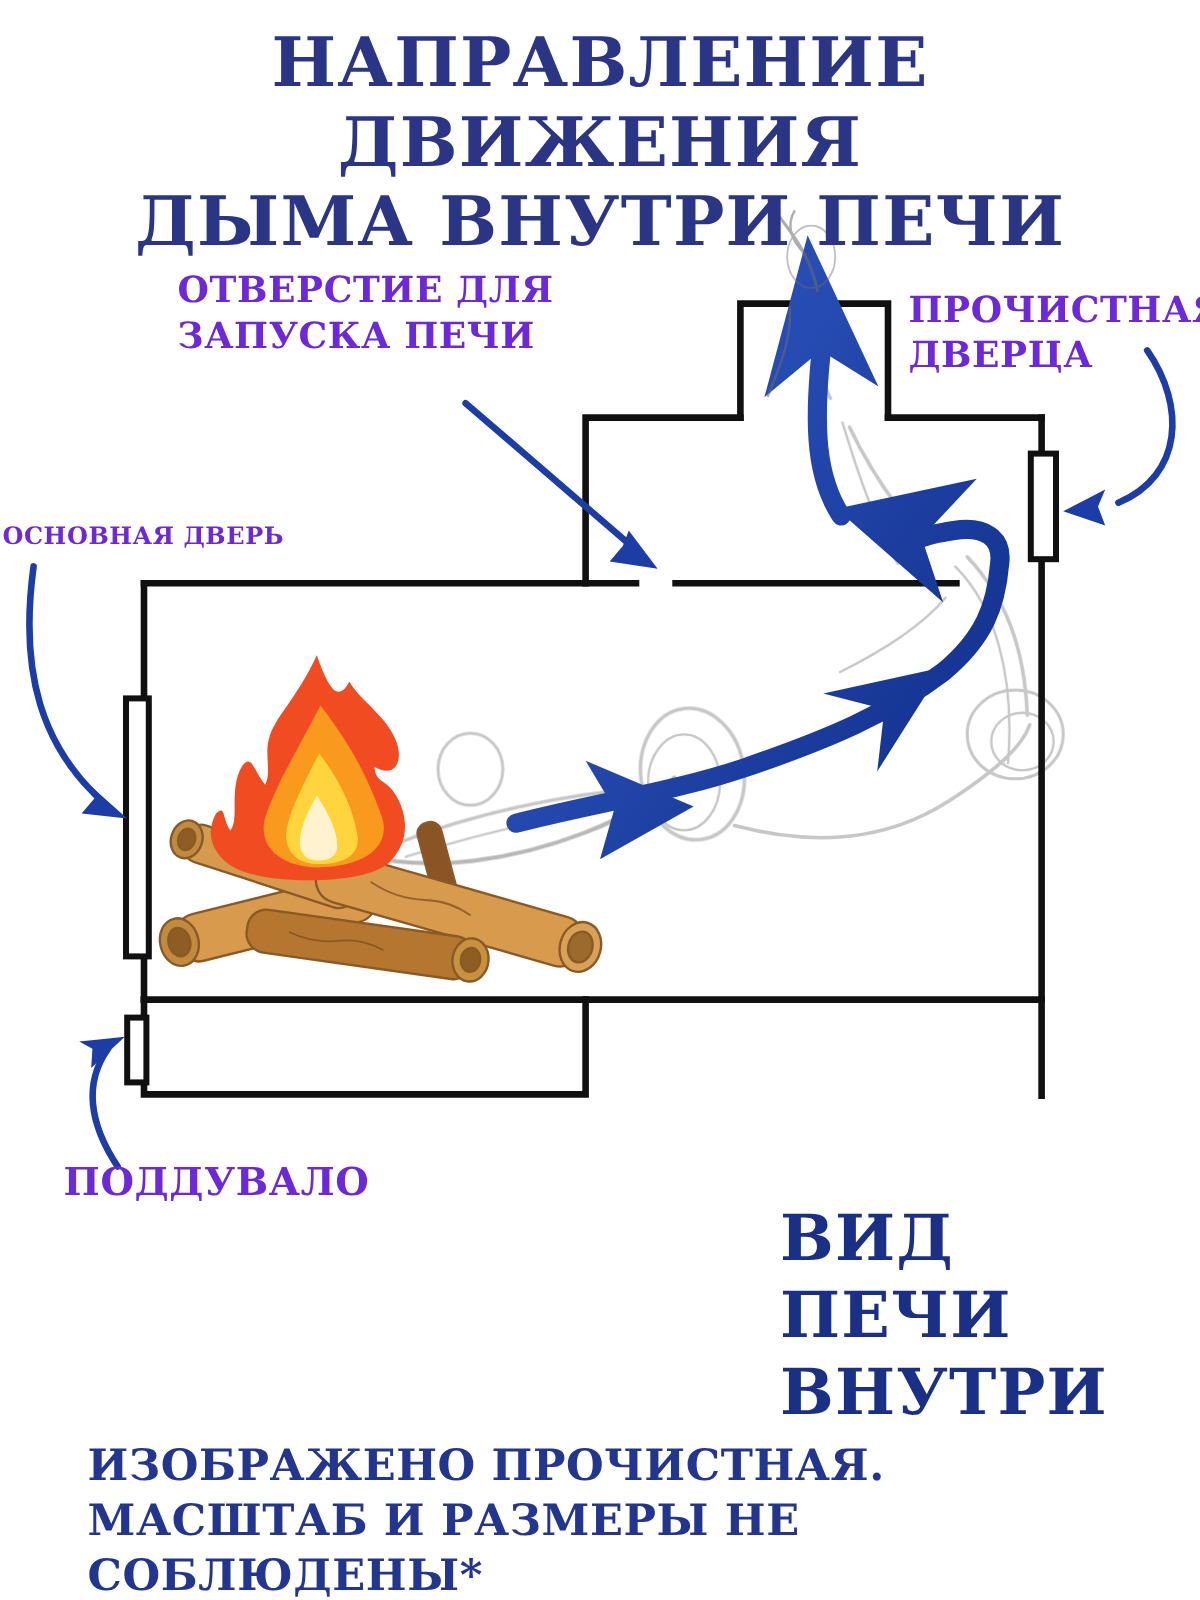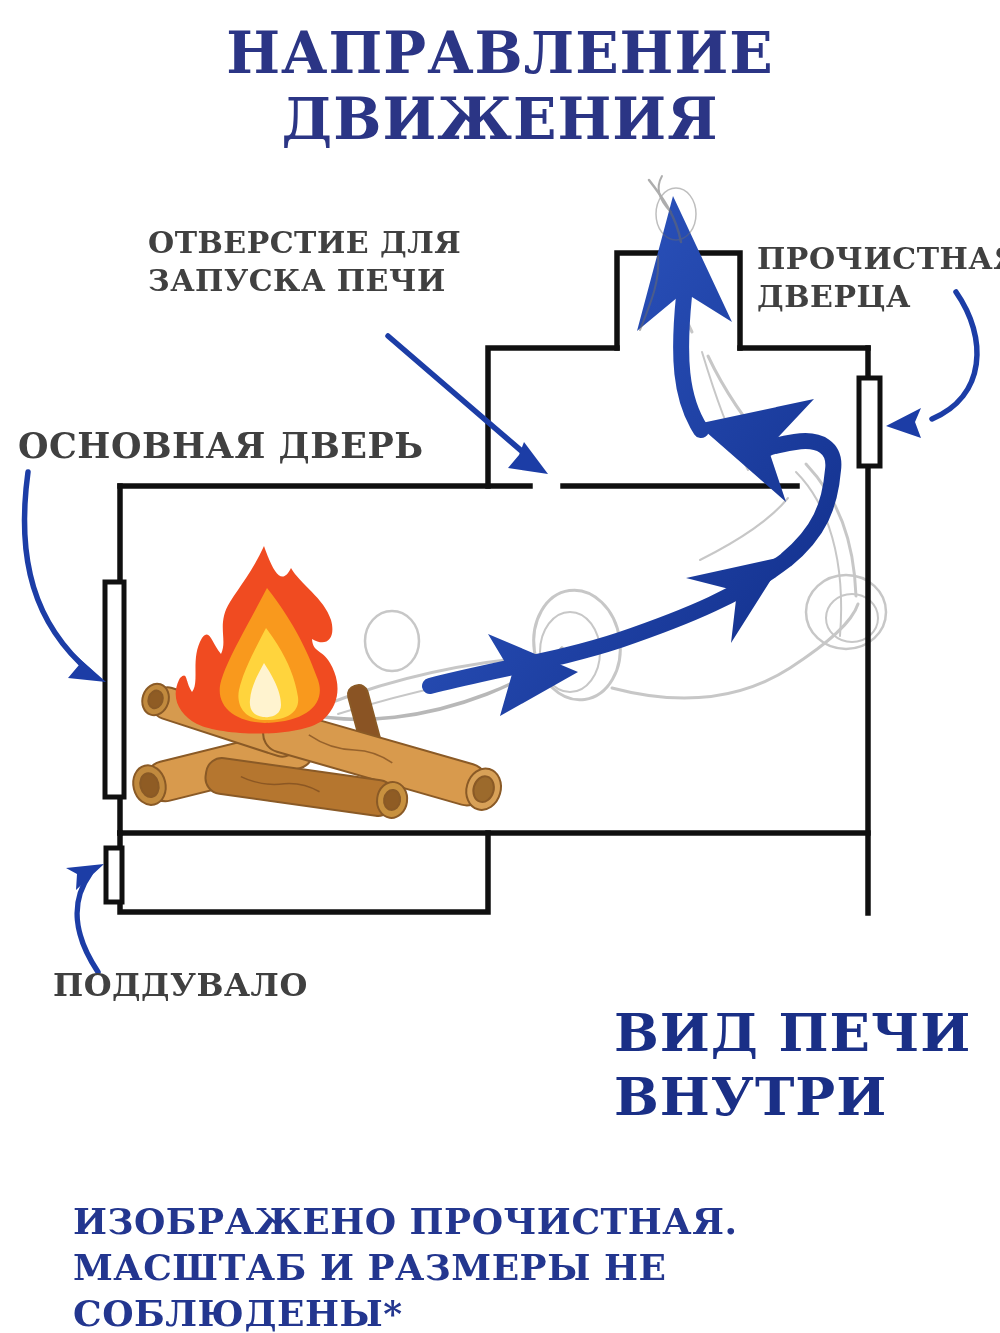--- a/index.html
+++ b/index.html
@@ -1,27 +1,27 @@
 <!DOCTYPE html>
 <html><head>
 <meta charset="utf-8">
 <style>
   html,body{margin:0;padding:0;background:#ffffff;}
   .stage{position:relative;width:1000px;height:1333px;background:#ffffff;overflow:hidden;
          font-family:"DejaVu Serif", serif;}
   .stage svg{position:absolute;left:0;top:0;}
-  .txt{position:absolute;font-weight:bold;color:#404040;}
+  .txt{position:absolute;font-weight:bold;color:#6d28d9;}
   .title{left:0;right:0;top:20px;text-align:center;font-size:57px;line-height:66px;
          color:#2b3585;letter-spacing:1px;}
   .lbl{font-size:30px;line-height:38px;letter-spacing:.5px;}
   .lbl-cold{left:148px;top:224px;}
   .lbl-clean{left:757px;top:240px;}
-  .lbl-main{left:18px;top:427px;font-size:35px;}
+  .lbl-main{left:2px;top:427px;font-size:20px;}
   .lbl-ash{left:18px;top:966px;font-size:32px;margin-left:35px;}
-  .caption{left:614px;top:1000px;font-size:53px;line-height:64px;color:#1a2f86;letter-spacing:1px;}
+  .caption{left:650px;top:1000px;font-size:53px;line-height:64px;color:#1a2f86;letter-spacing:1px;}
   .footnote{left:73px;top:1198px;font-size:36px;line-height:46px;color:#23368f;letter-spacing:.5px;}
   .line{display:block;}
 </style>
 </head>
 <body>
 
 <div class="stage">
 
   <svg width="1000" height="1333" viewBox="0 0 1000 1333">
     <defs>
@@ -141,20 +141,21 @@
     <g stroke="none" fill="#1c3da6">
       <polygon points="548,474 508,468 519,455 524,442"></polygon>
       <polygon points="106,682 68,678 79,665 71,651"></polygon>
       <polygon points="104,864 76,890 77,874 66,868"></polygon>
       <polygon points="886,426 921,408 915,422 921,438"></polygon>
     </g>
   </svg>
 
   <div class="txt title">
     <span class="line">НАПРАВЛЕНИЕ ДВИЖЕНИЯ</span>
+    <span class="line">ДЫМА ВНУТРИ ПЕЧИ</span>
   </div>
 
   <div class="txt lbl lbl-cold">
     <span class="line">ОТВЕРСТИЕ ДЛЯ</span>
     <span class="line">ЗАПУСКА ПЕЧИ</span>
   </div>
 
   <div class="txt lbl lbl-clean">
     <span class="line">ПРОЧИСТНАЯ</span>
     <span class="line">ДВЕРЦА</span>

